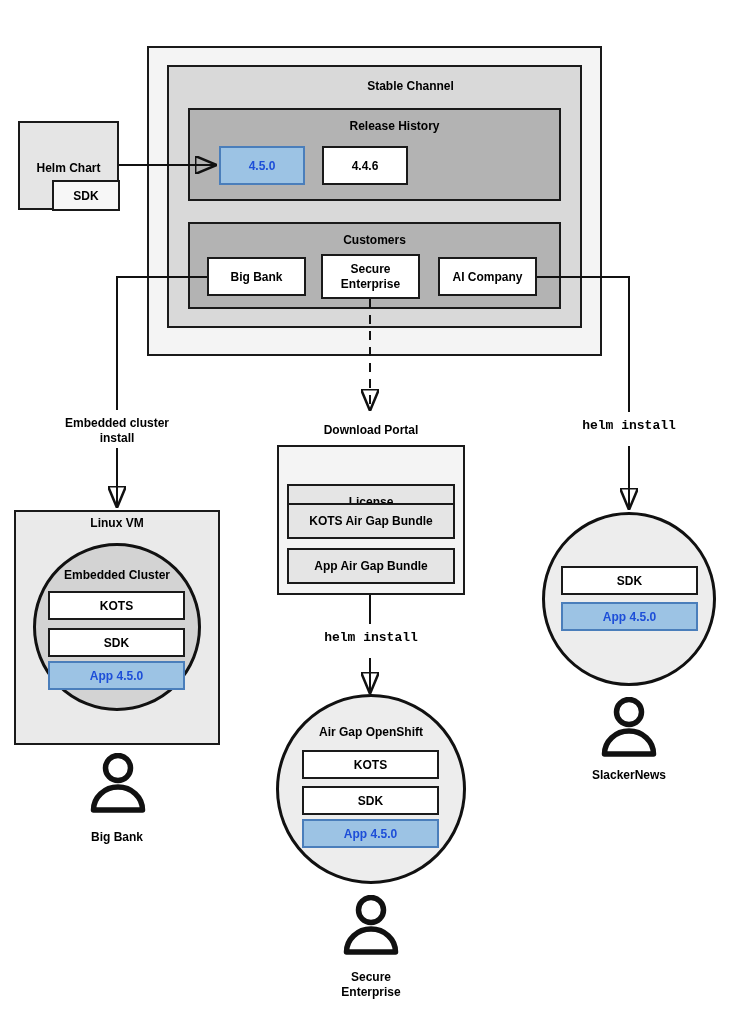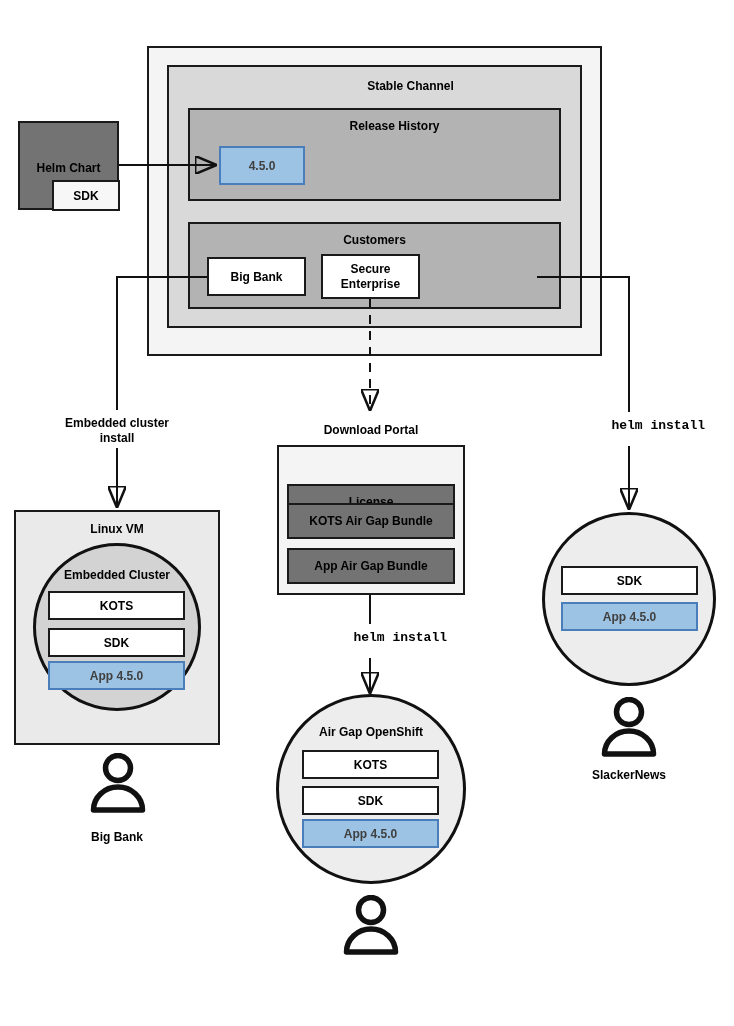--- a/index.html
+++ b/index.html
@@ -16,29 +16,29 @@
   .ctr{display:flex;align-items:center;justify-content:center;text-align:center;}
 
   
   .platform-outer{background:#f4f4f4;}
   .channel{background:#d9d9d9;}
   .group{background:#b3b3b3;}
   .vm{background:#eaeaea;}
   .portal{background:#f4f4f4;}
 
   .card-white{background:#ffffff;}
-  .card-grey{background:#737373;}
-  .card-blue{background:#9cc3e4;border-color:#4a7ebb;color:#404040;}
+  .card-grey{background:#e5e5e5;}
+  .card-blue{background:#9cc3e4;border-color:#4a7ebb;color:#1d4ed8;}
 
   .circle{position:absolute;box-sizing:border-box;border:3px solid #111111;border-radius:50%;}
   .circle-grey{background:#d3d3d3;}
   .circle-light{background:#ededed;}
 
   .cap{position:absolute;text-align:center;font-weight:bold;font-size:12px;line-height:15px;white-space:pre;}
-  .mono{font-family:"Liberation Mono",monospace;font-weight:bold;font-size:13px;letter-spacing:0px;text-align:right;}
+  .mono{font-family:"Liberation Mono",monospace;font-weight:bold;font-size:13px;letter-spacing:0px;}
 
   .person{position:absolute;}
   .hdr{position:absolute;text-align:center;font-weight:bold;font-size:12px;line-height:14px;width:100%;left:0;}
 </style>
 </head>
 <body>
 
 <div class="stage">
 
 
@@ -47,30 +47,36 @@
   <div class="box channel" style="left:167px;top:65px;width:415px;height:263px;">
     <div class="hdr" style="top:12px;padding-left:36px;">Stable Channel</div>
   </div>
 
   <div class="box group" style="left:188px;top:108px;width:373px;height:93px;">
     <div class="hdr" style="top:9px;margin-left:20px;">Release History</div>
   </div>
   <div class="box card-blue ctr" style="left:219px;top:146px;width:86px;height:39px;font-weight:bold;font-size:12px;">
     <span>4.5.0</span>
   </div>
+  <div class="box card-white ctr" style="left:322px;top:146px;width:86px;height:39px;font-weight:bold;font-size:12px;">
+    <span>4.4.6</span>
+  </div>
 
   <div class="box group" style="left:188px;top:222px;width:373px;height:87px;">
     <div class="hdr" style="top:9px;">Customers</div>
   </div>
   <div class="box card-white ctr" style="left:207px;top:257px;width:99px;height:39px;font-weight:bold;font-size:12px;">
     <span>Big Bank</span>
   </div>
   <div class="box card-white ctr" style="left:321px;top:254px;width:99px;height:45px;font-weight:bold;font-size:12px;line-height:15px;">
     <span>Secure
 Enterprise</span>
+  </div>
+  <div class="box card-white ctr" style="left:438px;top:257px;width:99px;height:39px;font-weight:bold;font-size:12px;">
+    <span>AI Company</span>
   </div>
 
   <div class="box card-grey" style="left:18px;top:121px;width:101px;height:89px;">
     <div class="hdr" style="top:38px;">Helm Chart</div>
   </div>
   <div class="box card-white ctr" style="left:52px;top:180px;width:68px;height:31px;background:#f7f7f7;font-weight:bold;font-size:12px;">
     <span>SDK</span>
   </div>
 
   <div class="cap" style="left:42px;top:416px;width:150px;">Embedded cluster<br>install</div>
@@ -83,21 +89,21 @@
     <span>License</span>
   </div>
   <div class="box card-grey ctr" style="left:287px;top:503px;width:168px;height:36px;font-weight:bold;font-size:12px;">
     <span>KOTS Air Gap Bundle</span>
   </div>
   <div class="box card-grey ctr" style="left:287px;top:548px;width:168px;height:36px;font-weight:bold;font-size:12px;">
     <span>App Air Gap Bundle</span>
   </div>
 
   <div class="box vm" style="left:14px;top:510px;width:206px;height:235px;">
-    <div class="hdr" style="top:10px;">Linux VM</div>
+    <div class="hdr" style="top:4px;">Linux VM</div>
   </div>
   <div class="circle circle-grey" style="left:33px;top:543px;width:168px;height:168px;"></div>
   <div class="cap" style="left:33px;top:568px;width:168px;">Embedded Cluster</div>
   <div class="box card-white ctr" style="left:48px;top:591px;width:137px;height:29px;font-weight:bold;font-size:12px;">
     <span>KOTS</span>
   </div>
   <div class="box card-white ctr" style="left:48px;top:628px;width:137px;height:29px;font-weight:bold;font-size:12px;">
     <span>SDK</span>
   </div>
   <div class="box card-blue ctr" style="left:48px;top:661px;width:137px;height:29px;font-weight:bold;font-size:12px;">
@@ -121,20 +127,22 @@
   </div>
   <div class="box card-blue ctr" style="left:302px;top:819px;width:137px;height:29px;font-weight:bold;font-size:12px;">
     <span>App 4.5.0</span>
   </div>
   <div class="person" style="left:340px;top:895px;">
     <svg width="62" height="62" viewBox="0 0 62 62">
       <circle cx="31" cy="15" r="12.5" fill="none" stroke="#111" stroke-width="5.5"></circle>
       <path d="M6.5 57 A24.5 23 0 0 1 55.5 57 Z" fill="none" stroke="#111" stroke-width="5.5" stroke-linejoin="round"></path>
     </svg>
   </div>
+  <div class="cap" style="left:296px;top:970px;width:150px;">Secure
+Enterprise</div>
 
   <div class="circle circle-light" style="left:542px;top:512px;width:174px;height:174px;"></div>
   <div class="cap" style="left:524px;top:538px;width:174px;margin-top:31px;">GKE</div>
   <div class="box card-white ctr" style="left:561px;top:566px;width:137px;height:29px;font-weight:bold;font-size:12px;">
     <span>SDK</span>
   </div>
   <div class="box card-blue ctr" style="left:561px;top:602px;width:137px;height:29px;font-weight:bold;font-size:12px;">
     <span>App 4.5.0</span>
   </div>
   <div class="person" style="left:598px;top:697px;">

